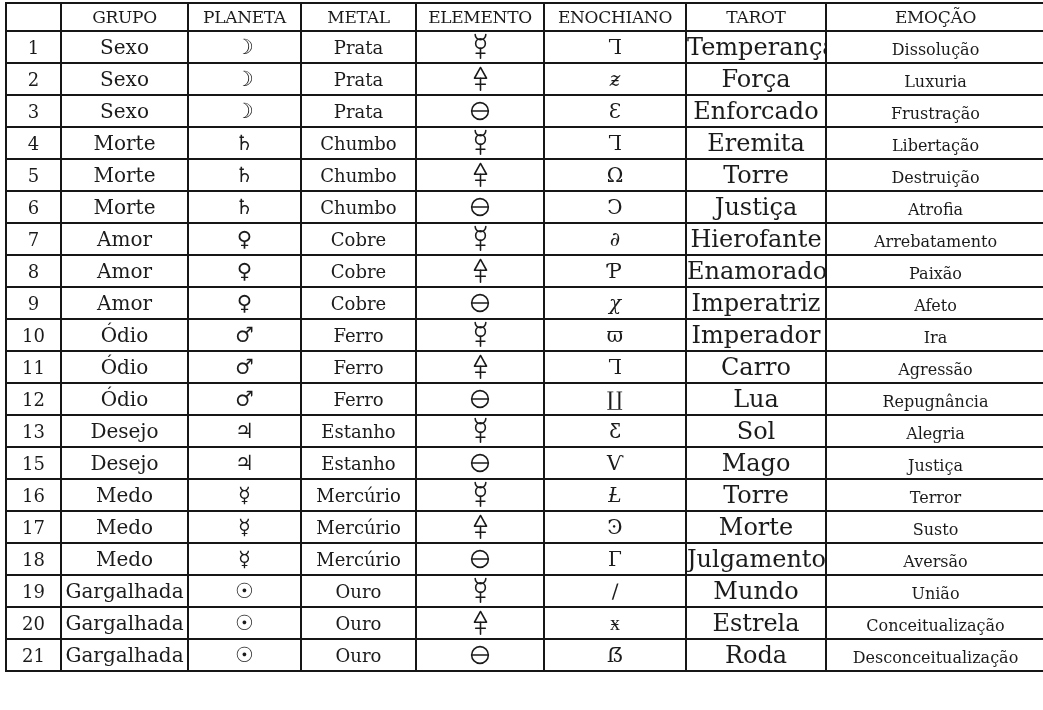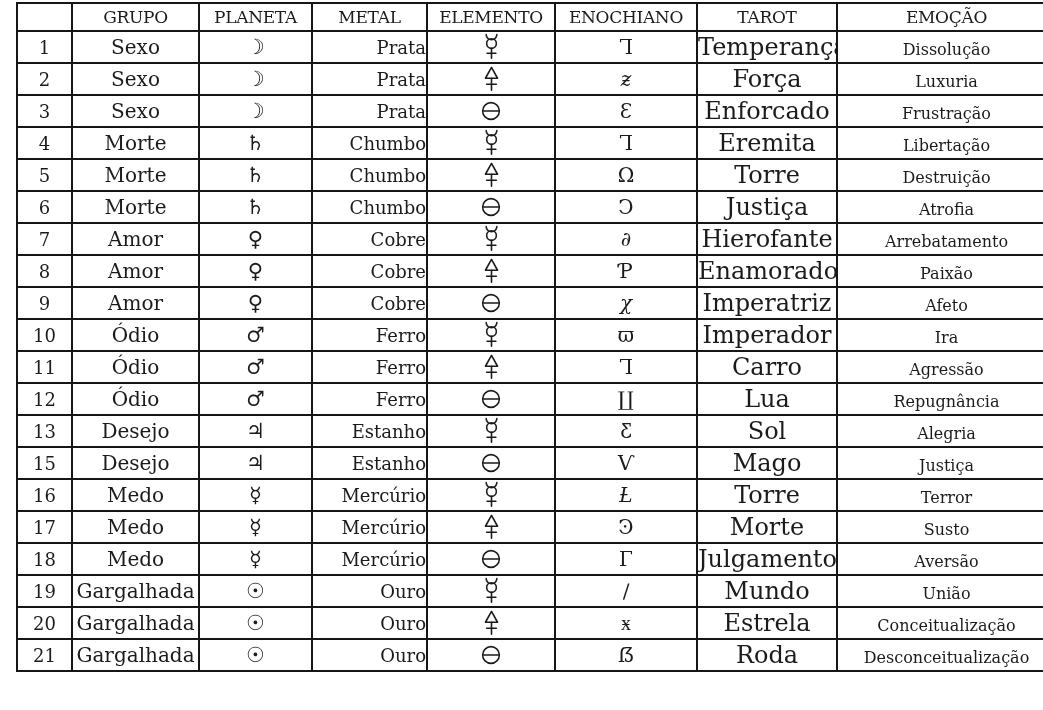--- a/index.html
+++ b/index.html
@@ -1,37 +1,37 @@
 <!DOCTYPE html>
 <html><head>
 <meta charset="utf-8">
 <style>
   html,body{margin:0;padding:0;background:#ffffff;}
   .page{
     width:1043px;height:710px;background:#ffffff;box-sizing:border-box;
-    padding:2px 2px 0 16px;
+    padding:2px 2px 0 5px;
     font-family:"DejaVu Serif","Liberation Serif",serif;
     color:#1b1b1b;
   }
   table.corr{
     border-collapse:collapse;width:1039px;table-layout:fixed;
   }
   .corr th,.corr td{
     border:2px solid #161616;
     text-align:center;vertical-align:middle;
     padding:0;overflow:hidden;white-space:nowrap;
   }
   .corr thead tr{height:28px;}
   .corr tbody tr{height:32px;}
   .corr th{
     font-size:17px;font-weight:normal;letter-spacing:-0.3px;
   }
   td.col-num{font-size:18px;}
   td.col-grupo{font-size:20px;}
-  td.col-metal{font-size:18px;text-align:right;}
+  td.col-metal{font-size:18px;}
   td.col-tarot{font-size:24px;}
   td.col-emocao{font-size:16px;padding-top:5px;text-align:center;}
   td.col-planeta{font-size:21px;line-height:1;}
   td.col-elemento{line-height:1;}
   td.col-enochiano{font-size:20px;line-height:1;}
   .glyph{display:inline-block;line-height:1;}
   .flip{transform:scaleX(-1);}
   .ital{font-style:italic;}
   .elem-icon{display:inline-block;line-height:0;vertical-align:middle;}
   .elem-icon svg{stroke:#1b1b1b;fill:none;stroke-width:1.7;stroke-linecap:round;stroke-linejoin:round;}

